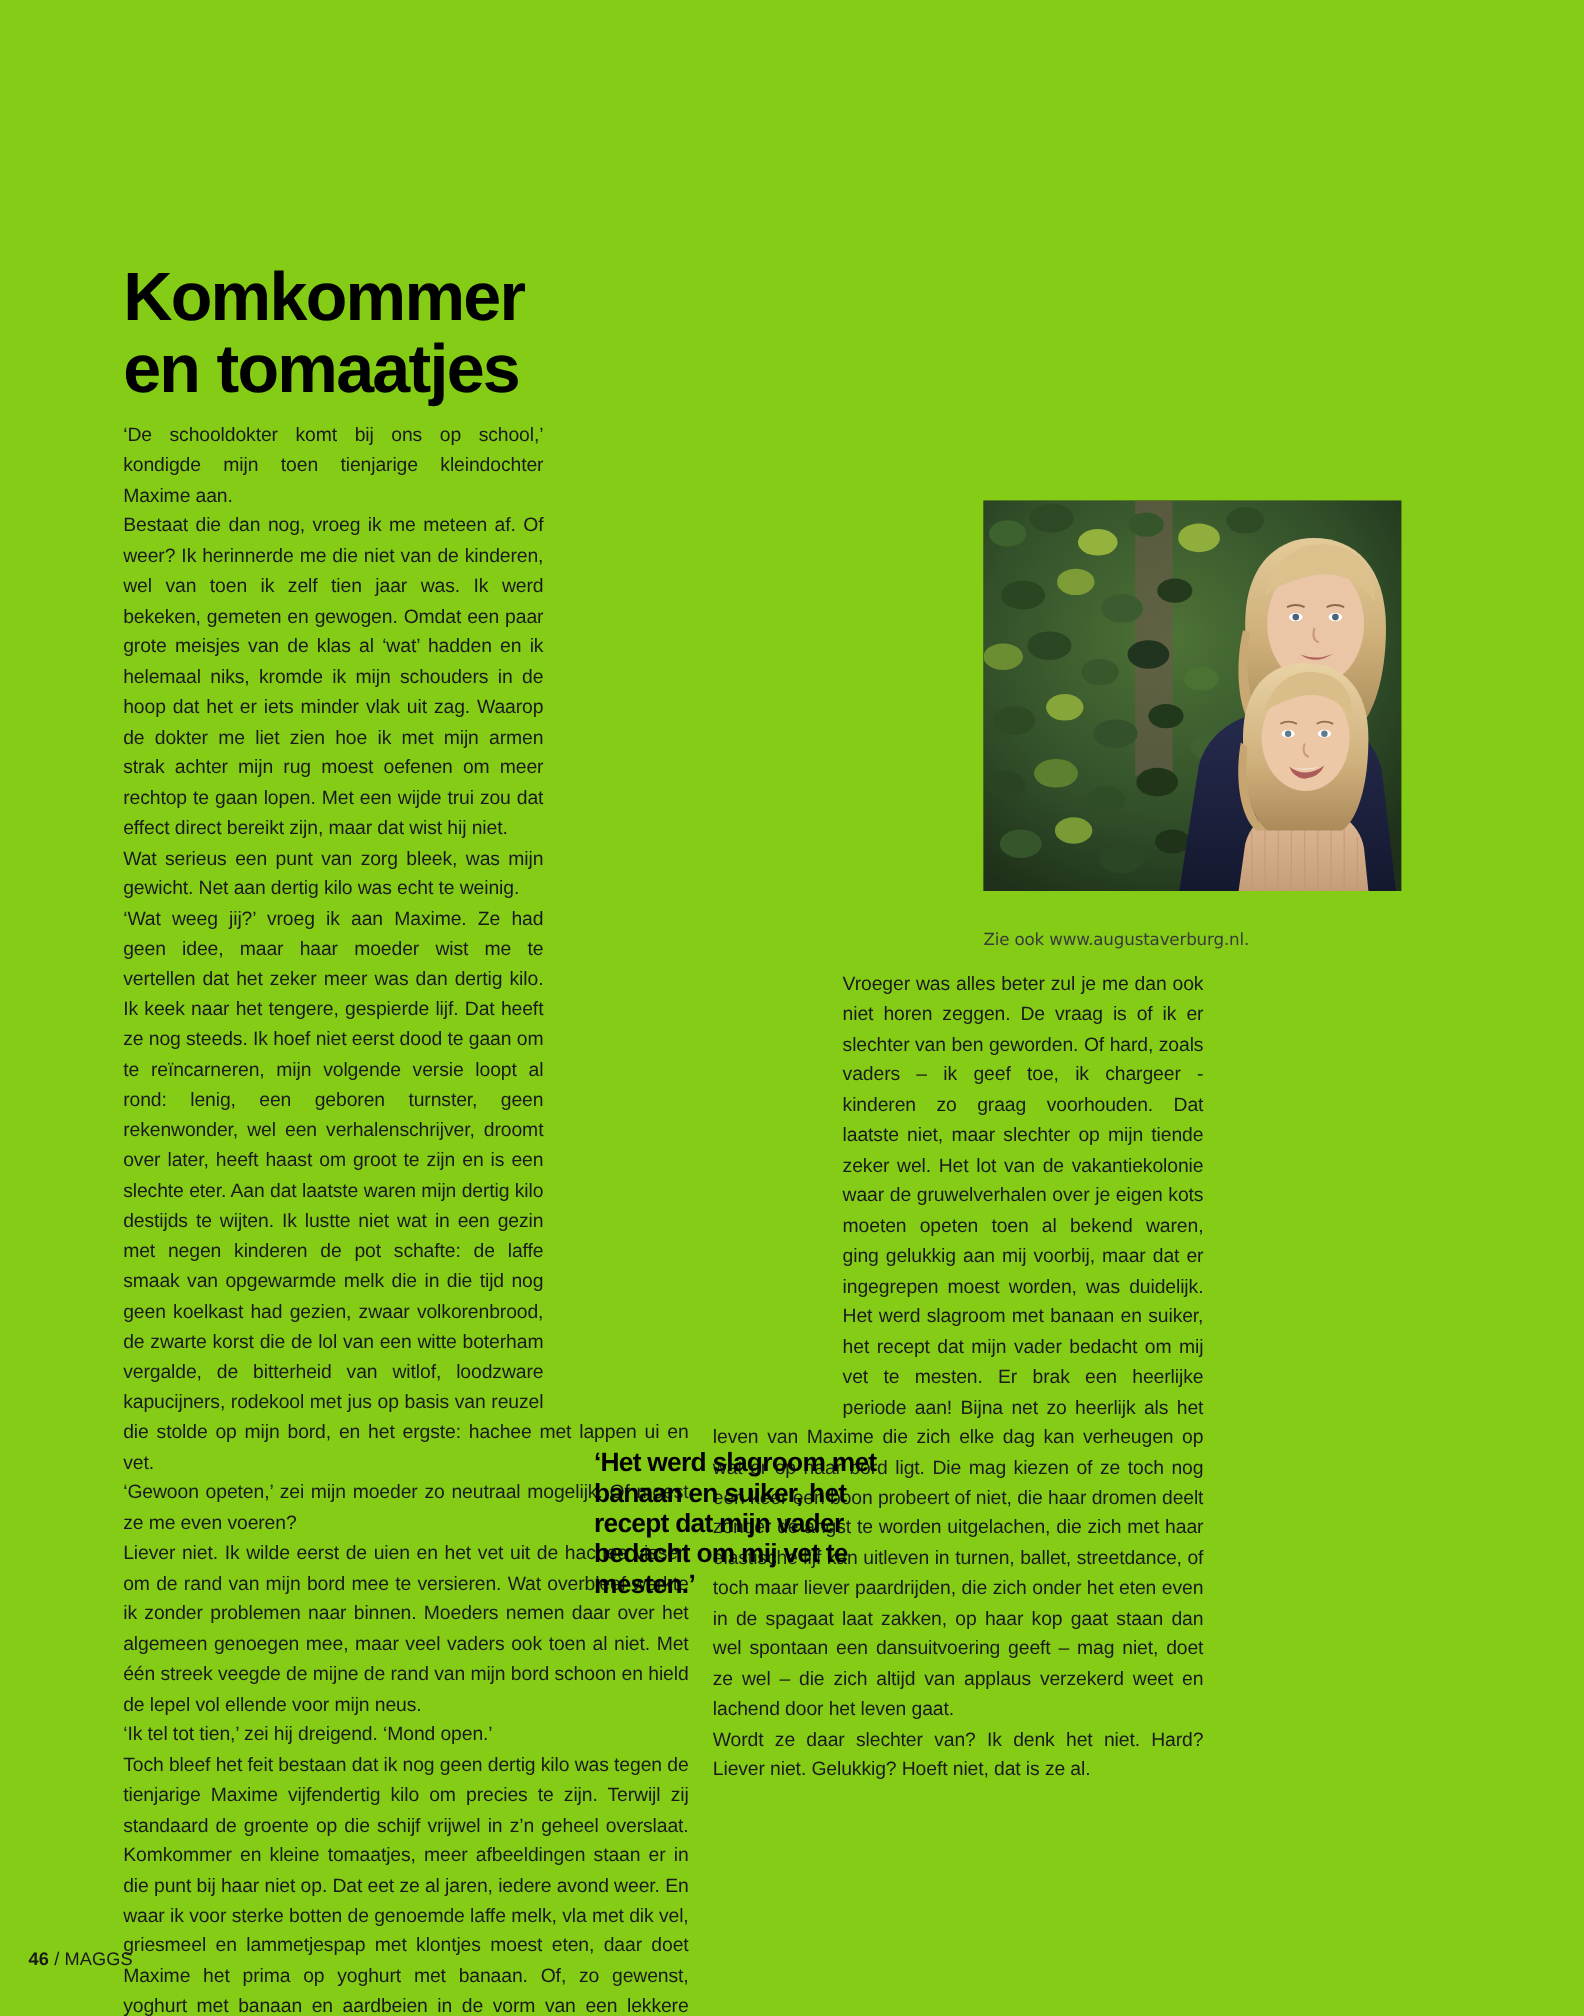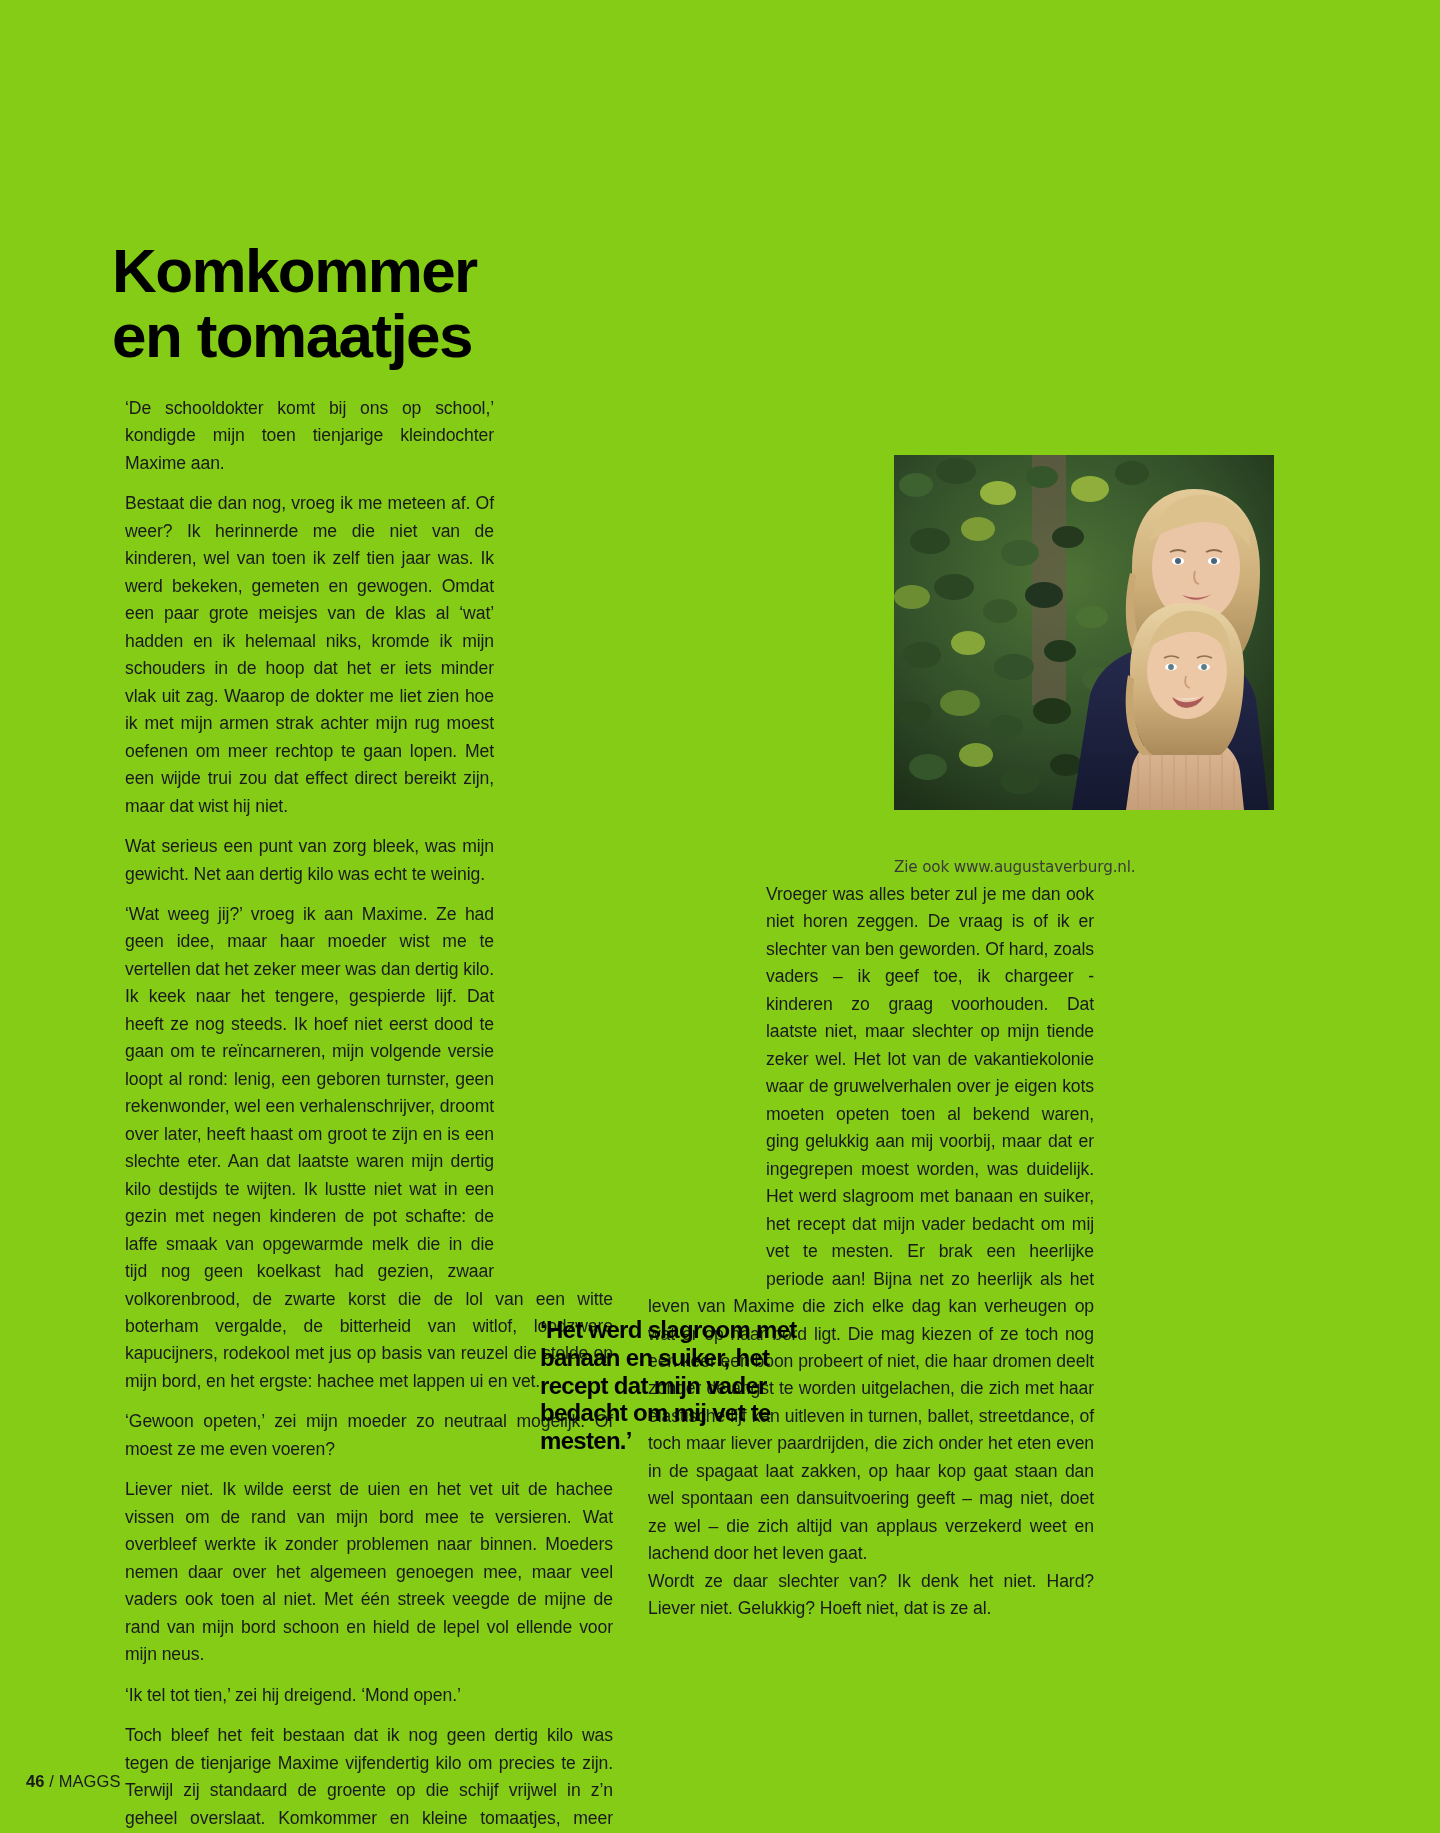--- a/index.html
+++ b/index.html
@@ -54,37 +54,37 @@
     left: 894px;
     top: 828px;
     width: 390px;
     font-size: 15.2px;
     line-height: 1.52;
     color: #3a3a3a;
     font-family: "DejaVu Sans", sans-serif;
     letter-spacing: -0.15px;
   }
   .caption .note {
-    margin-top: 28px;
+    margin-top: 15px;
     display: block;
   }
 
   
   .col-left {
     position: absolute;
     left: 112px;
     top: 382px;
     width: 514px;
     font-size: 17.6px;
     line-height: 1.562;
     text-align: justify;
     color: #1a1a1a;
     letter-spacing: -0.1px;
   }
-  .col-left p { margin: 13px; }
+  .col-left p { margin: 0; }
   .lq-spacer {
     float: right;
     width: 132px;
     height: 215px;
     margin-top: 683px;
     margin-left: 0;
   }
 
   .col-right {
     position: absolute;

